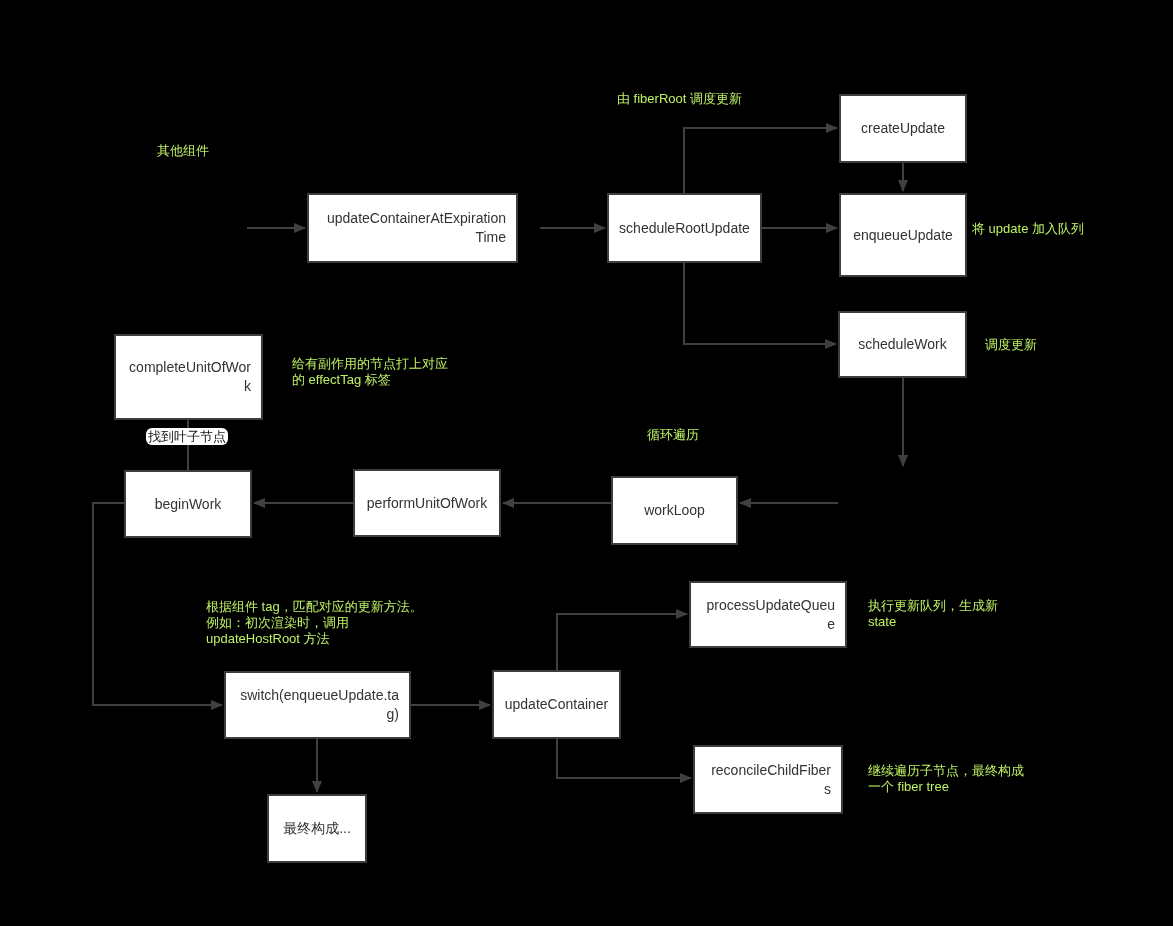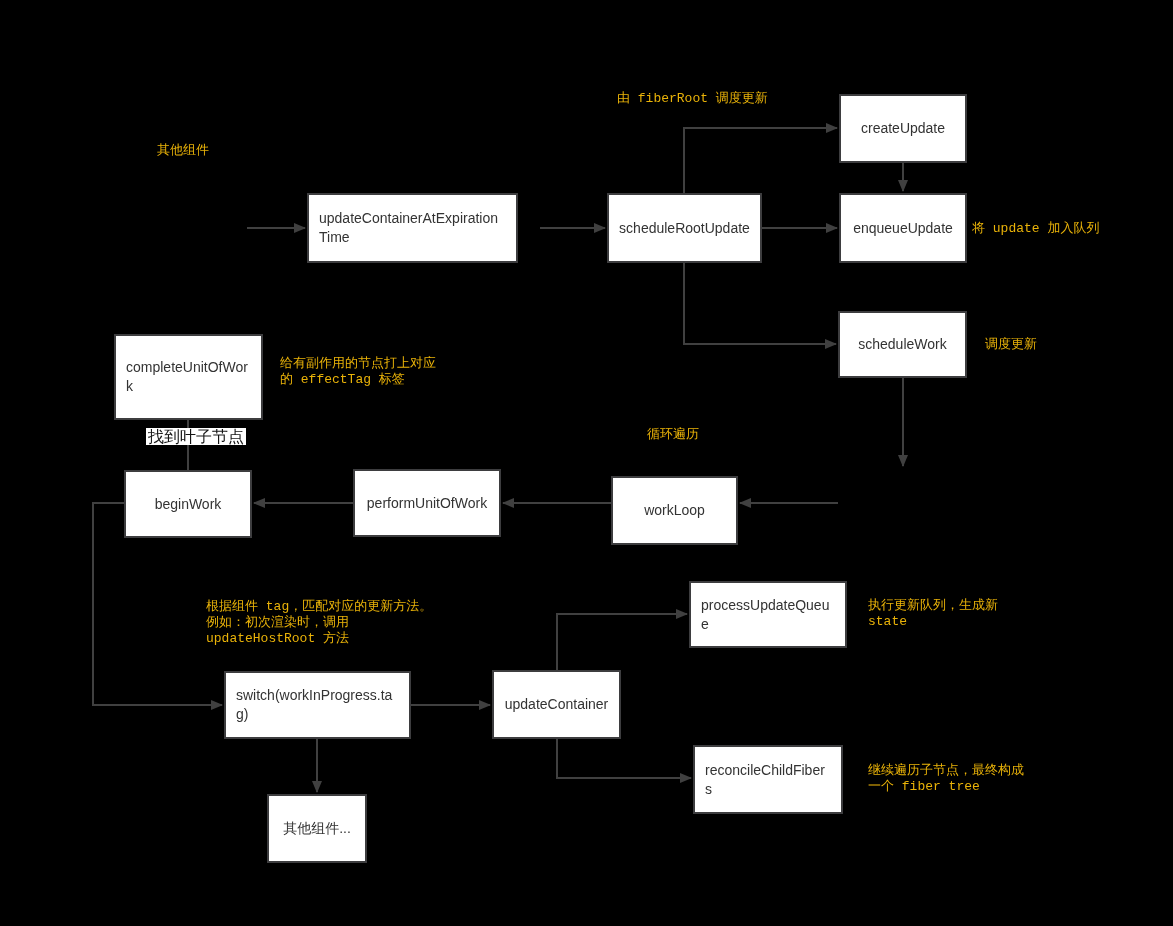--- a/index.html
+++ b/index.html
@@ -25,43 +25,43 @@
     position: absolute;
     box-sizing: border-box;
     background: #ffffff;
     border: 2px solid #3d3d3f;
     color: #333333;
     font-size: 14px;
     line-height: 1.35;
     display: flex;
     align-items: center;
     justify-content: center;
-    text-align: left;
+    text-align: right;
     word-break: break-all;
     padding: 4px 10px;
     z-index: 2;
   }
   .note {
     position: absolute;
-    color: #eab308;
+    color: #bef264;
     font-size: 13px;
     line-height: 16px;
     white-space: pre-line;
     z-index: 1;
-    font-family: Liberation Mono, monospace;
   }
   .edge-label {
     position: absolute;
     background: #ffffff;
     color: #141414;
-    font-size: 16px;
+    font-size: 13px;
     line-height: 17px;
     padding: 0 2px;
     white-space: nowrap;
     z-index: 3;
+    border-radius: 6px;
   }
 </style>
 </head>
 <body>
 
 <div class="canvas">
 
   <svg class="edges" width="1173" height="926" viewBox="0 0 1173 926">
     <defs>
       <marker id="arrow" markerUnits="userSpaceOnUse" markerWidth="13" markerHeight="11" refX="11" refY="5" orient="auto">
@@ -88,56 +88,56 @@
     </g>
   </svg>
 
 
   <div class="node" style="left:307px;top:193px;width:211px;height:70px">updateContainerAtExpirationTime</div>
 
   <div class="node" style="left:607px;top:193px;width:155px;height:70px">scheduleRootUpdate</div>
 
   <div class="node" style="left:839px;top:94px;width:128px;height:69px">createUpdate</div>
 
-  <div class="node" style="left:839px;top:193px;width:128px;height:70px">enqueueUpdate</div>
+  <div class="node" style="left:839px;top:193px;width:128px;height:84px">enqueueUpdate</div>
 
   <div class="node" style="left:838px;top:311px;width:129px;height:67px">scheduleWork</div>
 
 
   <div class="node" style="left:611px;top:476px;width:127px;height:69px">workLoop</div>
 
   <div class="node" style="left:124px;top:470px;width:128px;height:68px">beginWork</div>
 
   <div class="node" style="left:353px;top:469px;width:148px;height:68px">performUnitOfWork</div>
 
   <div class="node" style="left:114px;top:334px;width:149px;height:86px">completeUnitOfWork</div>
 
-  <div class="node" style="left:224px;top:671px;width:187px;height:68px">switch(workInProgress.tag)</div>
+  <div class="node" style="left:224px;top:671px;width:187px;height:68px">switch(enqueueUpdate.tag)</div>
 
   <div class="node" style="left:492px;top:670px;width:129px;height:69px">updateContainer</div>
 
-  <div class="node" style="left:267px;top:794px;width:100px;height:69px">其他组件...</div>
+  <div class="node" style="left:267px;top:794px;width:100px;height:69px">最终构成...</div>
 
   <div class="node" style="left:689px;top:581px;width:158px;height:67px">processUpdateQueue</div>
 
   <div class="node" style="left:693px;top:745px;width:150px;height:69px">reconcileChildFibers</div>
 
   <div class="edge-label" style="left:146px;top:428px">找到叶子节点</div>
 
   <div class="note" style="left:157px;top:143px">其他组件</div>
 
   <div class="note" style="left:617px;top:91px">由 fiberRoot 调度更新</div>
 
   <div class="note" style="left:972px;top:221px">将 update 加入队列</div>
 
   <div class="note" style="left:985px;top:337px">调度更新</div>
 
   <div class="note" style="left:647px;top:427px">循环遍历</div>
 
-  <div class="note" style="left:280px;top:356px">给有副作用的节点打上对应
+  <div class="note" style="left:292px;top:356px">给有副作用的节点打上对应
 的 effectTag 标签</div>
 
   <div class="note" style="left:206px;top:599px">根据组件 tag，匹配对应的更新方法。
 例如：初次渲染时，调用
 updateHostRoot 方法</div>
 
   <div class="note" style="left:868px;top:598px">执行更新队列，生成新
 state</div>
 
   <div class="note" style="left:868px;top:763px">继续遍历子节点，最终构成

